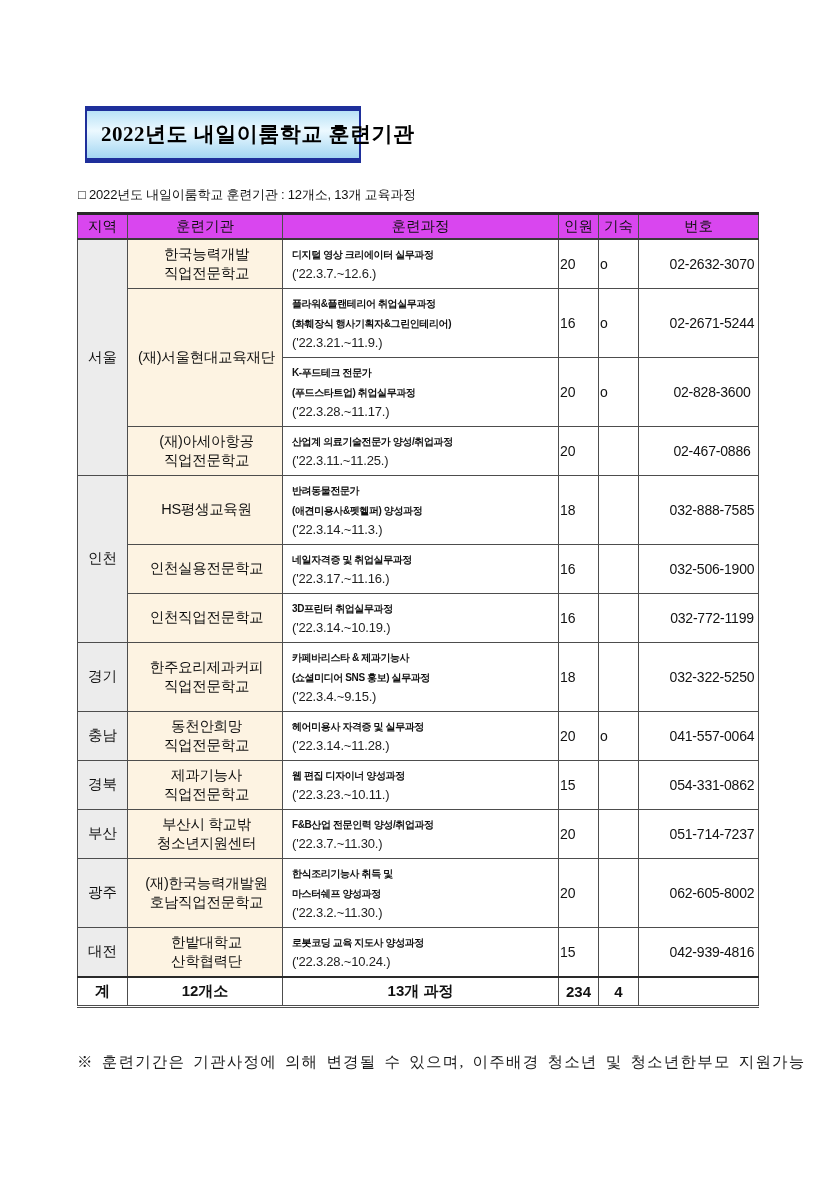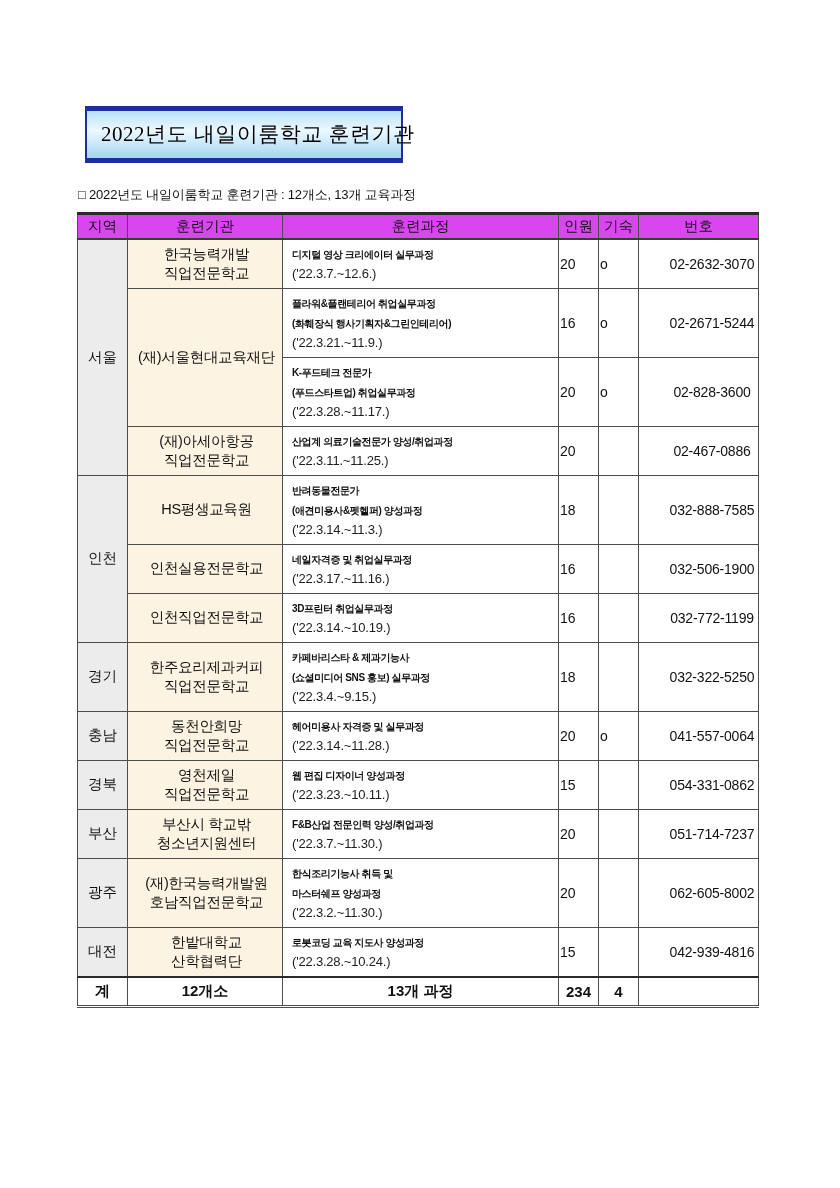--- a/index.html
+++ b/index.html
@@ -1,27 +1,27 @@
 <!DOCTYPE html>
 <html><head>
 <meta charset="utf-8">
 <style>
   html,body{margin:0;padding:0;background:#ffffff;}
   body{width:840px;height:1188px;font-family:"Liberation Sans","DejaVu Sans",sans-serif;color:#111;}
   .page{position:relative;width:840px;height:1188px;background:#ffffff;overflow:hidden;}
 
   
   .title-box{
-    position:absolute;left:85px;top:106px;width:318px;box-sizing:border-box;
+    position:absolute;left:85px;top:106px;width:276px;box-sizing:border-box;
     border-top:5px solid #1e2f9b;border-bottom:5px solid #1e2f9b;
     border-left:2px solid #1e2f9b;border-right:2px solid #1e2f9b;
     background:linear-gradient(180deg,#b9e2f7 0%,#ecf9ff 42%,#a3d6f2 100%);
     padding:9px 12px 10px 14px;
     font-family:"Liberation Serif","DejaVu Serif",serif;
-    font-size:21px;font-weight:normal;letter-spacing:0.5px;color:#000;
+    font-size:21px;font-weight:bold;letter-spacing:0.5px;color:#000;
     text-align:left;white-space:nowrap;
   }
 
   .subtitle{
     position:absolute;left:78px;top:186px;font-size:13px;color:#111;
     letter-spacing:-0.2px;white-space:nowrap;
   }
 
   
   table.training{
@@ -196,21 +196,21 @@
             <div class="course-line">헤어미용사 자격증 및 실무과정</div>
             <div class="period-line">('22.3.14.~11.28.)</div>
           </td>
           <td class="num-cell">20</td>
           <td class="dorm-cell">o</td>
           <td class="phone-cell">041-557-0064</td>
         </tr>
         <tr>
           <td class="region-cell" rowspan="1">경북</td>
           <td class="inst-cell" rowspan="1">
-            <div>영천제일</div>
+            <div>제과기능사</div>
             <div>직업전문학교</div>
           </td>
           <td class="course-cell">
             <div class="course-line">웹 편집 디자이너 양성과정</div>
             <div class="period-line">('22.3.23.~10.11.)</div>
           </td>
           <td class="num-cell">15</td>
           <td class="dorm-cell"></td>
           <td class="phone-cell">054-331-0862</td>
         </tr>
@@ -263,14 +263,15 @@
         <td>계</td>
         <td>12개소</td>
         <td>13개 과정</td>
         <td>234</td>
         <td>4</td>
         <td></td>
       </tr>
     </tbody>
   </table>
 
+  <div class="footnote">※ 훈련기간은 기관사정에 의해 변경될 수 있으며, 이주배경 청소년 및 청소년한부모 지원가능</div>
 
 </div>
 
 </body></html>

